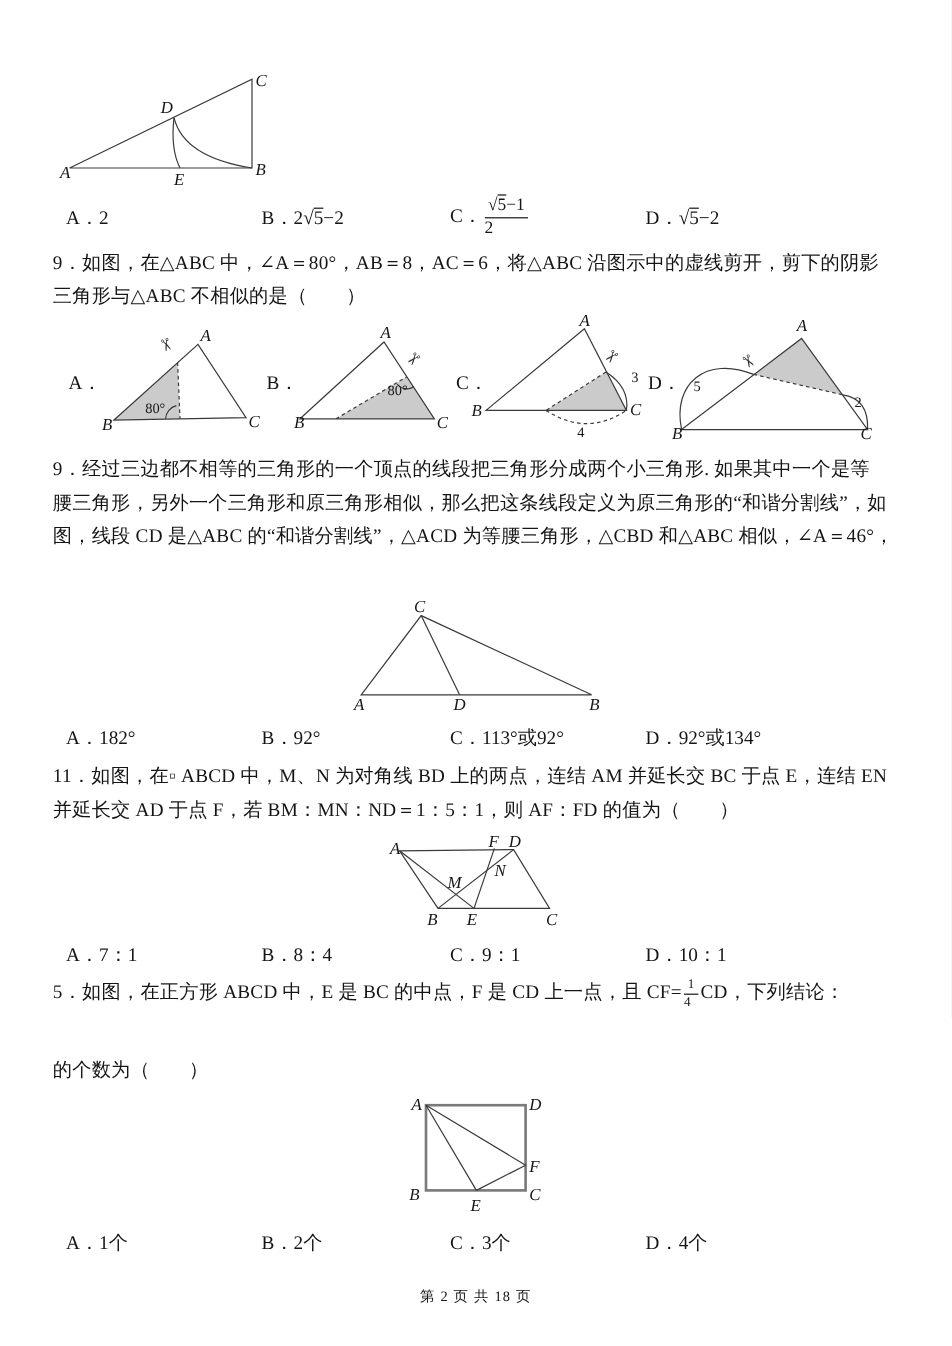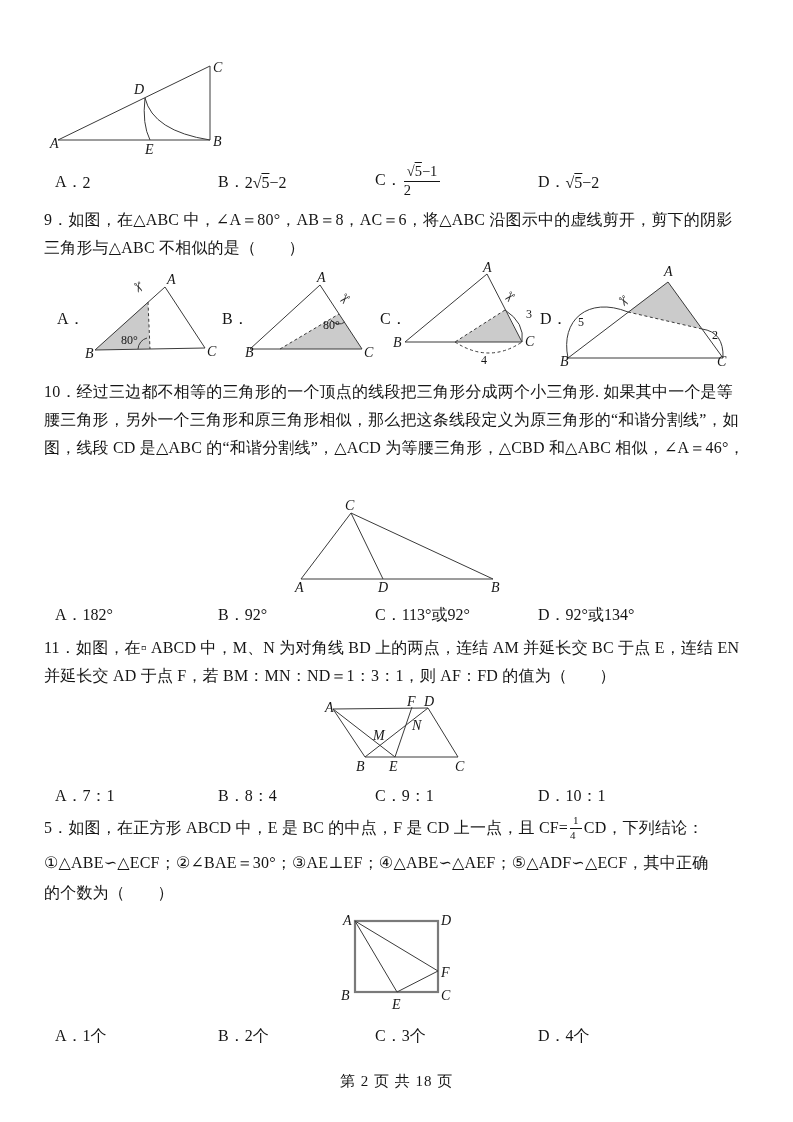--- a/index.html
+++ b/index.html
@@ -15,21 +15,21 @@
   .frac .den{display:block;}
   .rad{text-decoration:overline;}
   .inline-row{display:flex;align-items:center;}
   svg{position:absolute;overflow:visible;}
   .svgt{font-family:"Liberation Serif","DejaVu Serif",serif;font-style:italic;font-size:14px;fill:#151515;}
   .svgn{font-family:"Liberation Serif","DejaVu Serif",serif;font-size:12px;fill:#151515;}
   .sci{font-family:"DejaVu Sans",sans-serif;font-size:14px;fill:#333;}
   .ln{stroke:#3a3a3a;stroke-width:1;fill:none;}
   .lnd{stroke:#3a3a3a;stroke-width:1;fill:none;stroke-dasharray:3 2.6;}
   .shade{fill:#cbcbcb;stroke:none;}
-  .footer{position:absolute;left:0;right:0;text-align:center;font-size:15px;letter-spacing:1px;}
+  .footer{position:absolute;left:0;right:0;text-align:center;font-size:12px;letter-spacing:1px;}
 </style>
 </head>
 <body>
 
 <div id="page">
 
   <svg style="left:50px;top:58px" width="178" height="98" viewBox="0 0 178 98">
     <polygon class="ln" points="8,82 160,8 160,82"></polygon>
     <path class="ln" d="M95,40 Q92,66 100,82"></path>
     <path class="ln" d="M95,40 Q103,73 160,82"></path>
@@ -119,42 +119,42 @@
     <path class="ln" d="M8,96 C0,58 28,34 68,50"></path>
     <path class="ln" d="M142,67 Q164,70 163,96"></path>
     <text class="svgn" x="18" y="64">5</text>
     <text class="svgn" x="152" y="77">2</text>
     <text class="sci" x="58" y="42" transform="rotate(60 62 38)">✂</text>
     <text class="svgt" x="104" y="14">A</text>
     <text class="svgt" x="0" y="104">B</text>
     <text class="svgt" x="157" y="104">C</text>
   </svg>
 
-  <div class="tl" style="top:382px">10．经过三边都不相等的三角形的一个顶点的线段把三角形分成两个小三角形. 如果其中一个是等</div>
+  <div class="tl" style="top:382px">9．经过三边都不相等的三角形的一个顶点的线段把三角形分成两个小三角形. 如果其中一个是等</div>
   <div class="tl" style="top:410px">腰三角形，另外一个三角形和原三角形相似，那么把这条线段定义为原三角形的“和谐分割线”，如</div>
   <div class="tl" style="top:438px">图，线段 CD 是△ABC 的“和谐分割线”，△ACD 为等腰三角形，△CBD 和△ABC 相似，∠A＝46°，</div>
 
   <svg style="left:295px;top:503px" width="212" height="92" viewBox="0 0 212 92">
     <polygon class="ln" points="6,76 56,10 198,76"></polygon>
     <line class="ln" x1="56" y1="10" x2="88" y2="76"></line>
     <text class="svgt" x="50" y="7">C</text>
     <text class="svgt" x="0" y="89">A</text>
     <text class="svgt" x="83" y="89">D</text>
     <text class="svgt" x="196" y="89">B</text>
   </svg>
 
   <div class="optrow" style="top:605px">
     <span class="opt o1">A．182°</span>
     <span class="opt o2">B．92°</span>
     <span class="opt o3">C．113°或92°</span>
     <span class="opt o4">D．92°或134°</span>
   </div>
 
   <div class="tl" style="top:638px">11．如图，在▫ ABCD 中，M、N 为对角线 BD 上的两点，连结 AM 并延长交 BC 于点 E，连结 EN</div>
-  <div class="tl" style="top:666px">并延长交 AD 于点 F，若 BM：MN：ND＝1：3：1，则 AF：FD 的值为（　　）</div>
+  <div class="tl" style="top:666px">并延长交 AD 于点 F，若 BM：MN：ND＝1：5：1，则 AF：FD 的值为（　　）</div>
 
   <svg style="left:325px;top:698px" width="152" height="76" viewBox="0 0 152 76">
     <polygon class="ln" points="8,11 103,10 133,59 40,59"></polygon>
     <line class="ln" x1="40" y1="59" x2="103" y2="10"></line>
     <line class="ln" x1="8" y1="11" x2="70" y2="59"></line>
     <line class="ln" x1="70" y1="59" x2="87" y2="9"></line>
     <text class="svgt" x="0" y="14">A</text>
     <text class="svgt" x="82" y="8">F</text>
     <text class="svgt" x="99" y="8">D</text>
     <text class="svgt" x="48" y="42">M</text>
@@ -172,21 +172,20 @@
   </div>
 
   <div class="tl inline-row" style="top:814px">
     <span>5．如图，在正方形 ABCD 中，E 是 BC 的中点，F 是 CD 上一点，且 CF=</span>
       <span class="frac" style="font-size:11px">
         <span class="num">1</span>
         <span class="den">4</span>
       </span>
       <span>CD，下列结论：</span>
   </div>
-  <div class="tl" style="top:853px">①△ABE∽△ECF；②∠BAE＝30°；③AE⊥EF；④△ABE∽△AEF；⑤△ADF∽△ECF，其中正确</div>
   <div class="tl" style="top:883px">的个数为（　　）</div>
 
   <svg style="left:330px;top:908px" width="135" height="106" viewBox="0 0 135 106">
     <rect x="25" y="13" width="83" height="71" fill="none" stroke="#7a7a7a" stroke-width="2.2"></rect>
     <line class="ln" x1="25" y1="13" x2="67" y2="84"></line>
     <line class="ln" x1="25" y1="13" x2="108" y2="63"></line>
     <line class="ln" x1="67" y1="84" x2="108" y2="63"></line>
     <text class="svgt" x="13" y="17">A</text>
     <text class="svgt" x="111" y="17">D</text>
     <text class="svgt" x="11" y="92">B</text>

